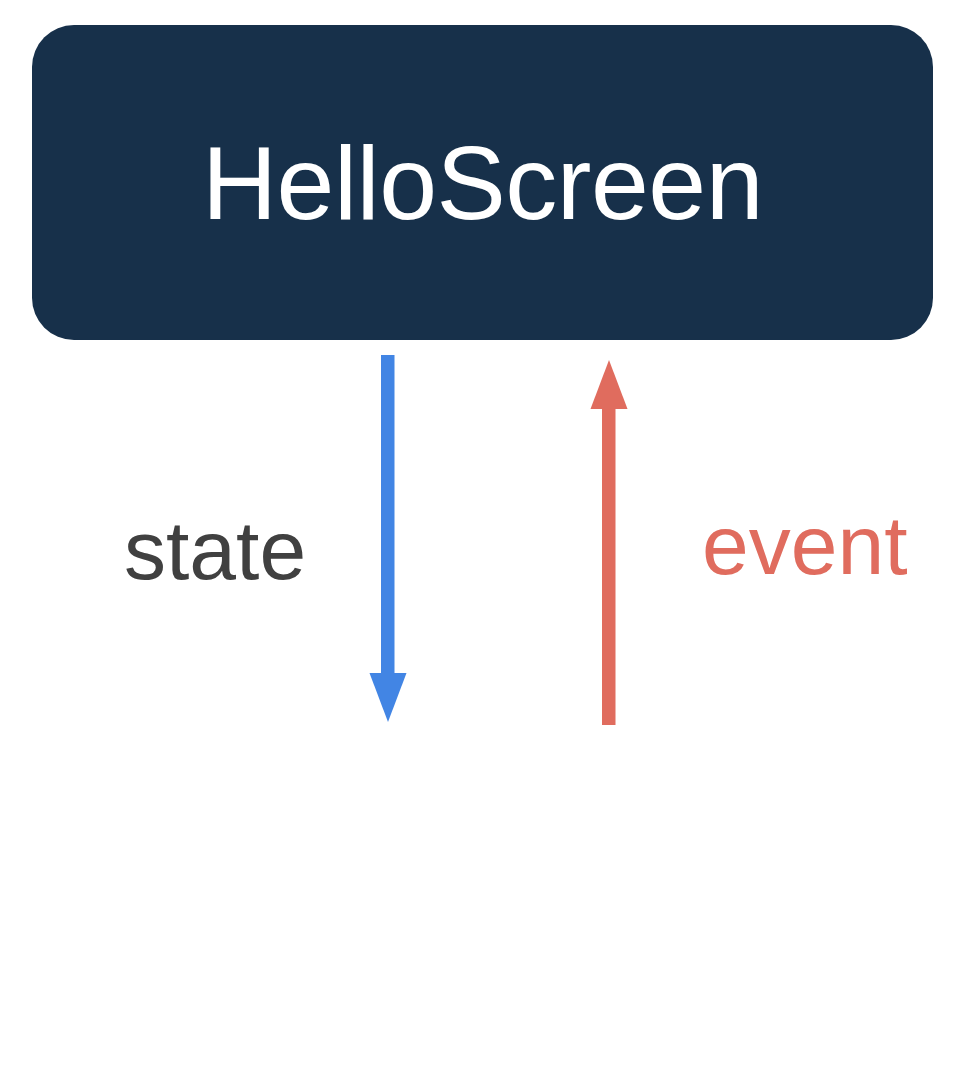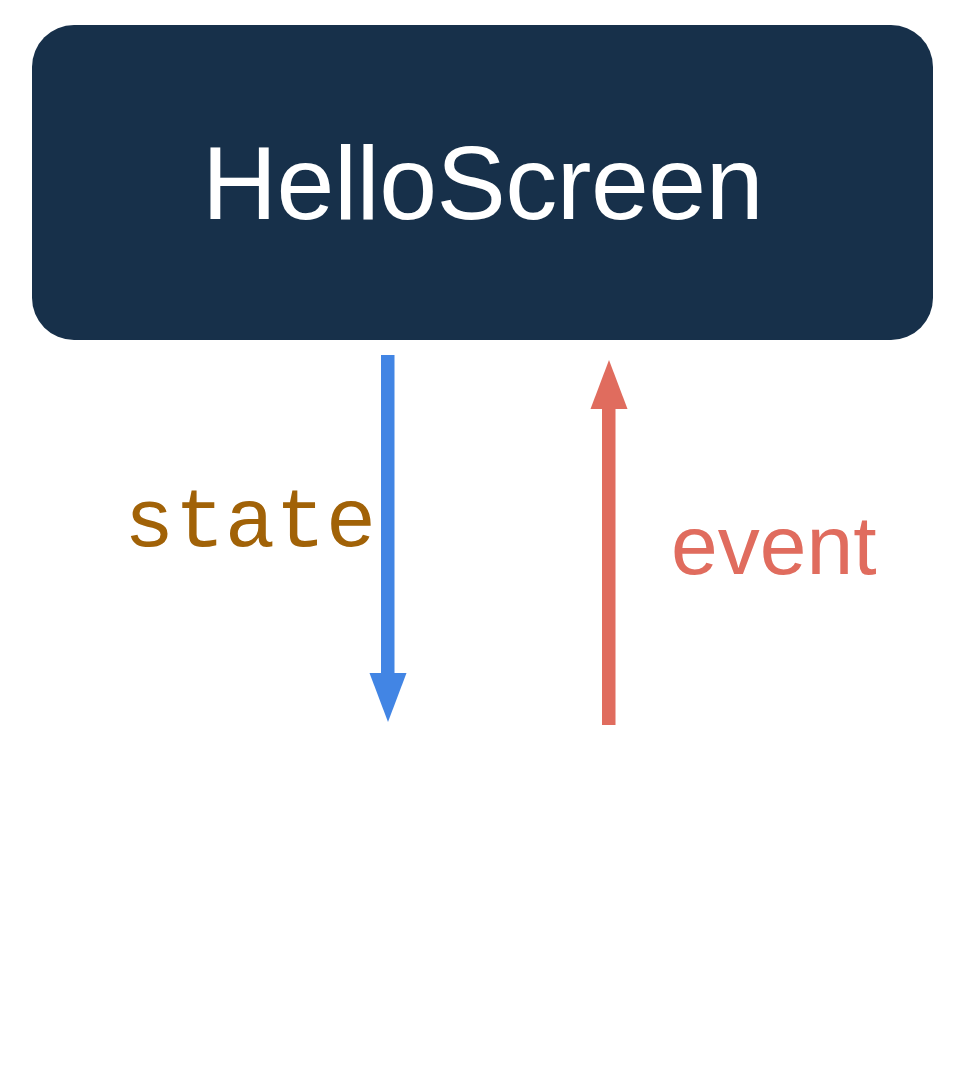--- a/index.html
+++ b/index.html
@@ -70,26 +70,25 @@
     position: absolute;
     font-family: "Liberation Sans", sans-serif;
     font-size: 84px;
     font-weight: 400;
     line-height: 1;
     white-space: nowrap;
     user-select: none;
   }
   #label-state {
     left: 124px;
-    top: 482px;
-    color: #a16207;
-    font-family: Liberation Mono, monospace;
+    top: 508px;
+    color: #404040;
   }
   #label-event {
-    left: 671px;
+    left: 702px;
     top: 503px;
     color: #e06c5e;
   }
 </style>
 </head>
 <body>
 
 <div id="canvas">
 
   <div class="node" id="node-screen">

